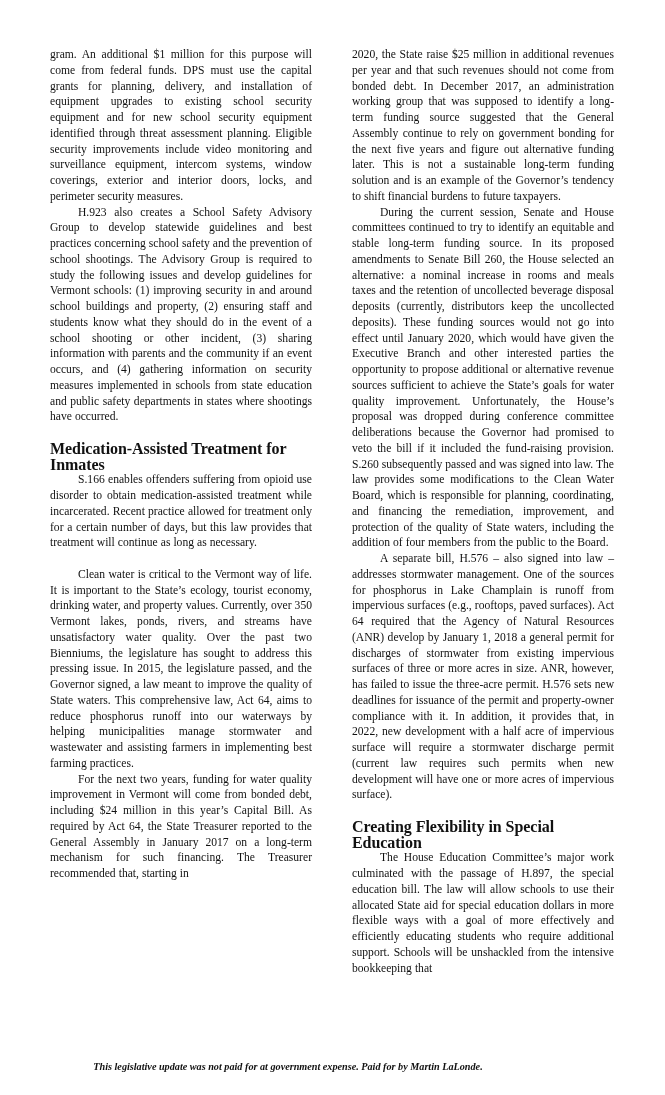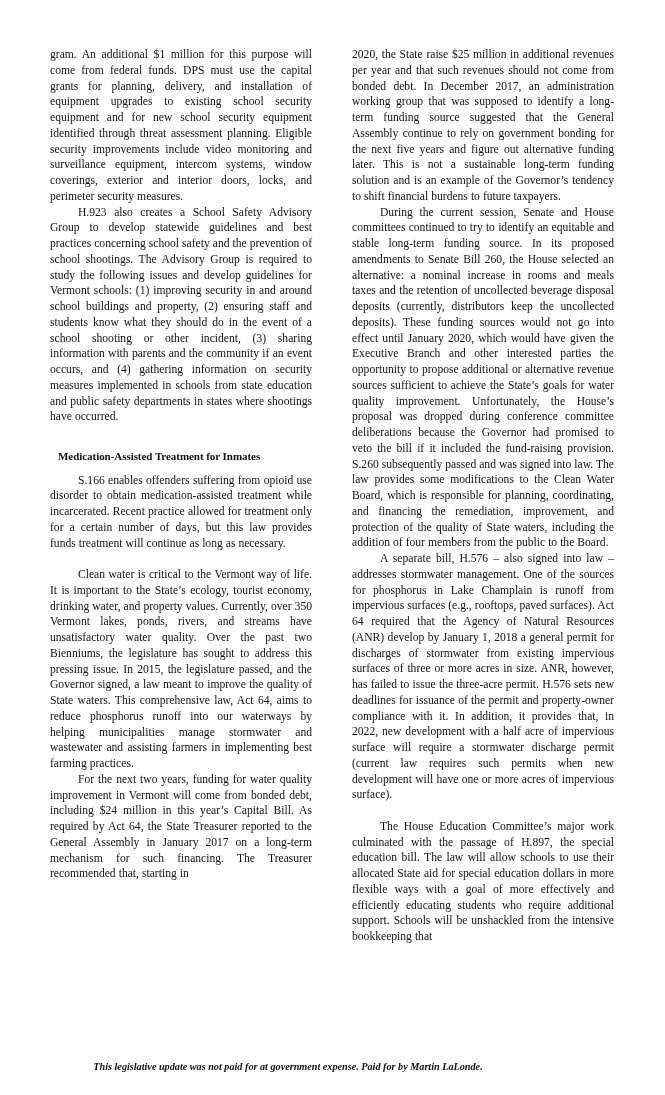--- a/index.html
+++ b/index.html
@@ -51,22 +51,22 @@
     hyphens: manual;
     -webkit-hyphens: manual;
     word-spacing: 0.1px;
   }
 
   p.para.cont {
     text-indent: 0;
   }
 
   h2.section-heading {
-    margin: 8px;
-    font-size: 11px;
+    margin: 0;
+    font-size: 16px;
     line-height: 15.75px;
     font-weight: bold;
     text-align: left;
     text-indent: 0;
     letter-spacing: -0.05px;
   }
 
   .gap-before-heading {
     height: 15.75px;
   }
@@ -90,31 +90,32 @@
 
 <div id="page">
 
   <div class="columns">
 
     <div class="column" id="left-column">
         <p class="para cont">gram. An additional $1 million for this purpose will come from federal funds. DPS must use the capital grants for planning, delivery, and installation of equipment upgrades to existing school security equipment and for new school security equipment identified through threat assessment planning. Eligible security improvements include video monitoring and surveillance equipment, intercom systems, window coverings, exterior and interior doors, locks, and perimeter security measures.</p>
         <p class="para">H.923 also creates a School Safety Advisory Group to develop statewide guidelines and best practices concerning school safety and the prevention of school shootings. The Advisory Group is required to study the following issues and develop guidelines for Vermont schools: (1) improving security in and around school buildings and property, (2) ensuring staff and students know what they should do in the event of a school shooting or other incident, (3) sharing information with parents and the community if an event occurs, and (4) gathering information on security measures implemented in schools from state education and public safety departments in states where shootings have occurred.</p>
         <div class="gap-before-heading"></div>
         <h2 class="section-heading">Medication-Assisted Treatment for Inmates</h2>
-        <p class="para">S.166 enables offenders suffering from opioid use disorder to obtain medication-assisted treatment while incarcerated. Recent practice allowed for treatment only for a certain number of days, but this law provides funds treatment will continue as long as necessary.</p>
+        <p class="para">S.166 enables offenders suffering from opioid use disorder to obtain medication-assisted treatment while incarcerated. Recent practice allowed for treatment only for a certain number of days, but this law provides that treatment will continue as long as necessary.</p>
         <div class="gap-before-heading"></div>
         <p class="para">Clean water is critical to the Vermont way of life. It is important to the State’s ecology, tourist economy, drinking water, and property values. Currently, over 350 Vermont lakes, ponds, rivers, and streams have unsatisfactory water quality. Over the past two Bienniums, the legislature has sought to address this pressing issue. In 2015, the legislature passed, and the Governor signed, a law meant to improve the quality of State waters. This comprehensive law, Act 64, aims to reduce phosphorus runoff into our waterways by helping municipalities manage stormwater and wastewater and assisting farmers in implementing best farming practices.</p>
         <p class="para">For the next two years, funding for water quality improvement in Vermont will come from bonded debt, including $24 million in this year’s Capital Bill. As required by Act 64, the State Treasurer reported to the General Assembly in January 2017 on a long-term mechanism for such financing. The Treasurer recommended that, starting in</p>
       </div>
 
     <div class="column" id="right-column">
         <p class="para cont">2020, the State raise $25 million in additional revenues per year and that such revenues should not come from bonded debt. In December 2017, an administration working group that was supposed to identify a long-term funding source suggested that the General Assembly continue to rely on government bonding for the next five years and figure out alternative funding later. This is not a sustainable long-term funding solution and is an example of the Governor’s tendency to shift financial burdens to future taxpayers.</p>
         <p class="para">During the current session, Senate and House committees continued to try to identify an equitable and stable long-term funding source. In its proposed amendments to Senate Bill 260, the House selected an alternative: a nominal increase in rooms and meals taxes and the retention of uncollected beverage disposal deposits (currently, distributors keep the uncollected deposits). These funding sources would not go into effect until January 2020, which would have given the Executive Branch and other interested parties the opportunity to propose additional or alternative revenue sources sufficient to achieve the State’s goals for water quality improvement. Unfortunately, the House’s proposal was dropped during conference committee deliberations because the Governor had promised to veto the bill if it included the fund-raising provision. S.260 subsequently passed and was signed into law. The law provides some modifications to the Clean Water Board, which is responsible for planning, coordinating, and financing the remediation, improvement, and protection of the quality of State waters, including the addition of four members from the public to the Board.</p>
         <p class="para">A separate bill, H.576 – also signed into law – addresses stormwater management. One of the sources for phosphorus in Lake Champlain is runoff from impervious surfaces (e.g., rooftops, paved surfaces). Act 64 required that the Agency of Natural Resources (ANR) develop by January 1, 2018 a general permit for discharges of stormwater from existing impervious surfaces of three or more acres in size. ANR, however, has failed to issue the three-acre permit. H.576 sets new deadlines for issuance of the permit and property-owner compliance with it. In addition, it provides that, in 2022, new development with a half acre of impervious surface will require a stormwater discharge permit (current law requires such permits when new development will have one or more acres of impervious surface).</p>
         <div class="gap-before-heading"></div>
+        <h2 class="section-heading">Creating Flexibility in Special Education</h2>
         <p class="para">The House Education Committee’s major work culminated with the passage of H.897, the special education bill. The law will allow schools to use their allocated State aid for special education dollars in more flexible ways with a goal of more effectively and efficiently educating students who require additional support. Schools will be unshackled from the intensive bookkeeping that</p>
       </div>
 
   </div>
 
   <div class="footer-note">This legislative update was not paid for at government expense. Paid for by Martin LaLonde.</div>
 
 </div>
 
 </body></html>

